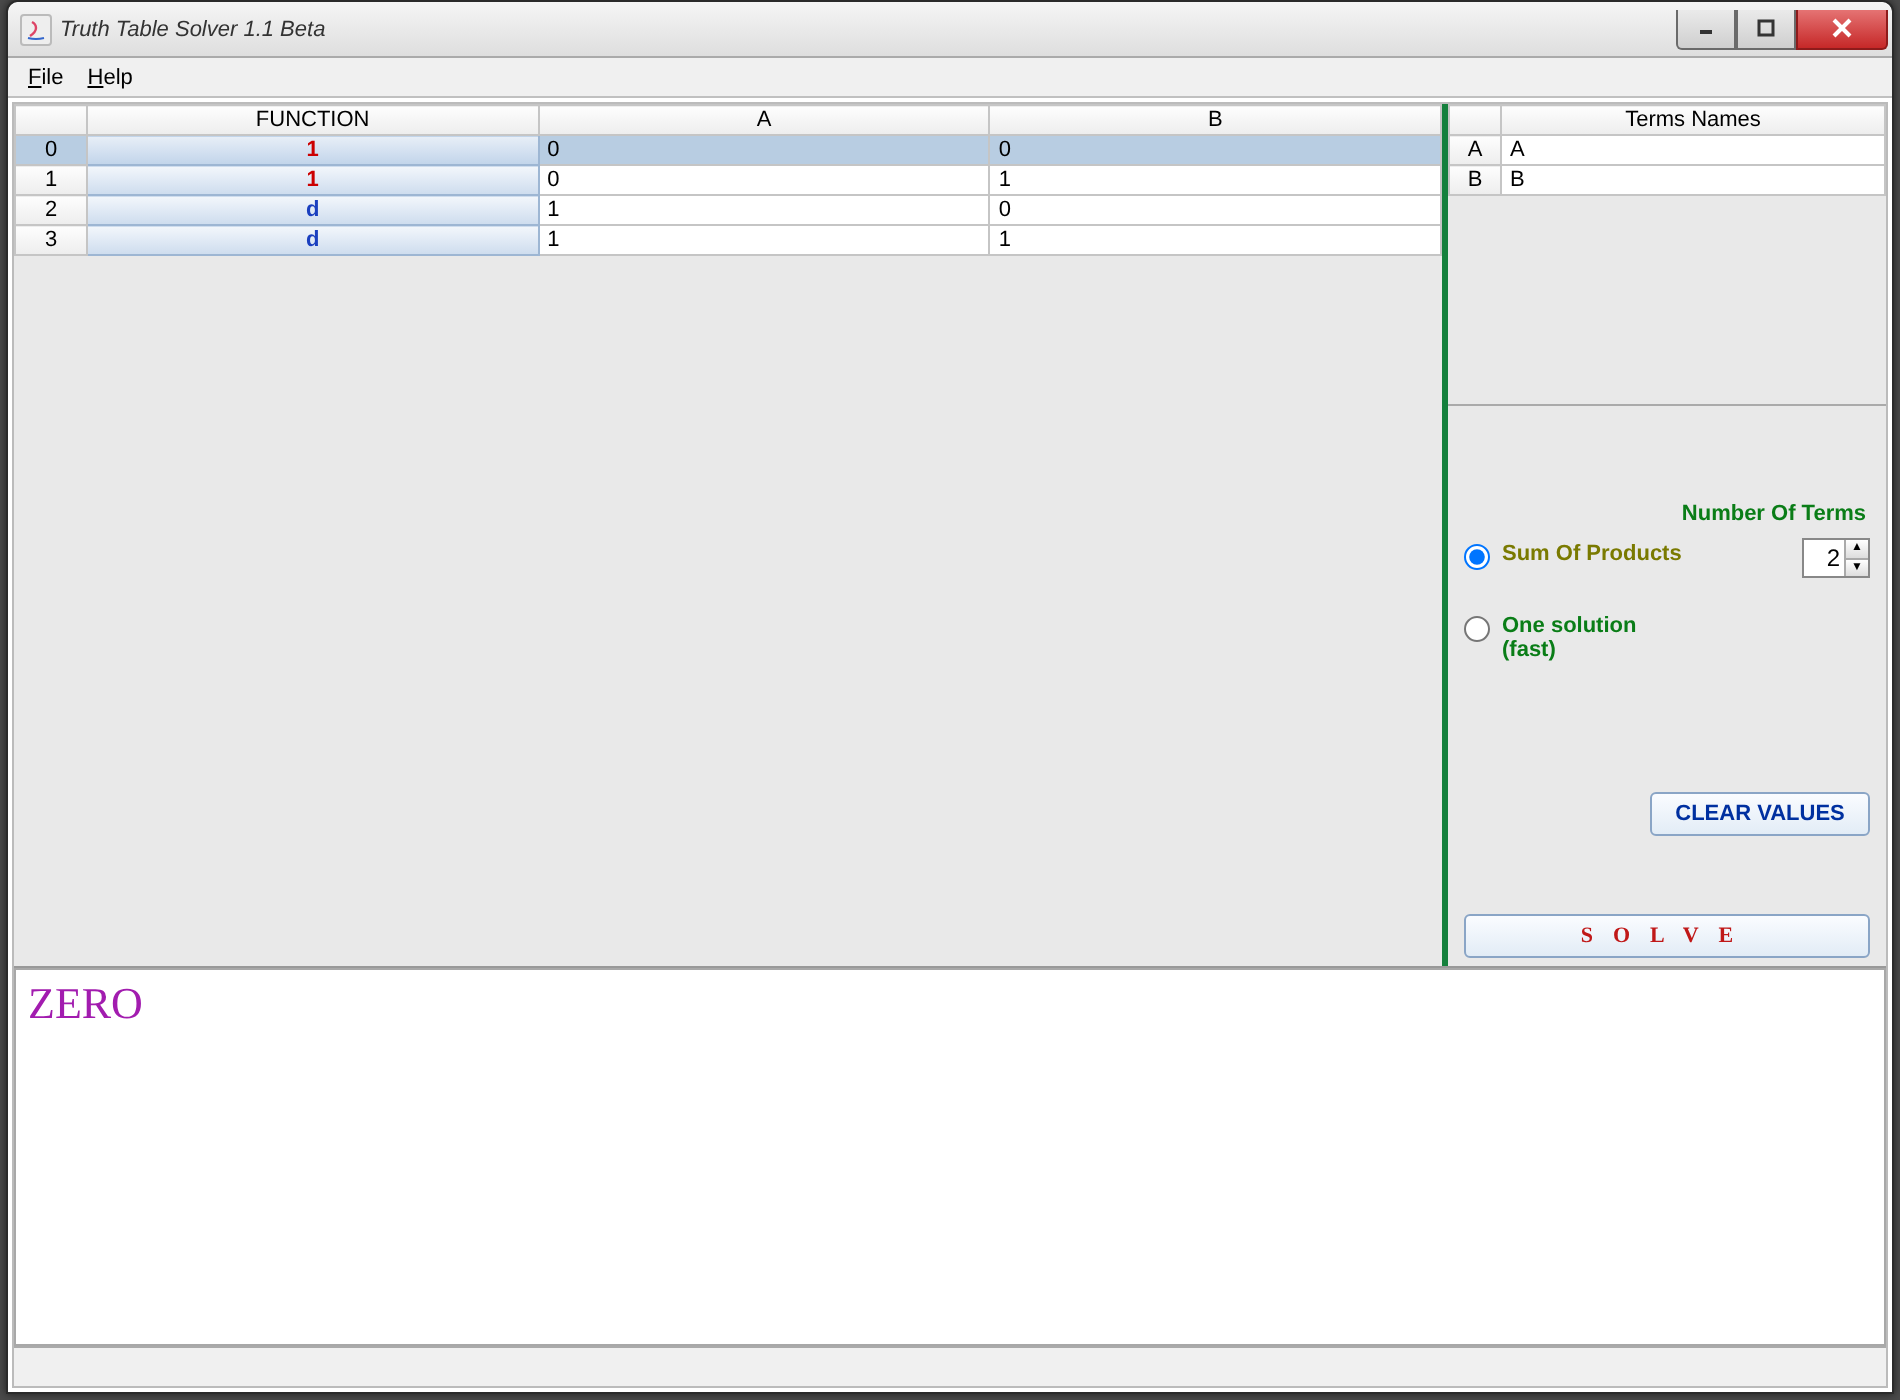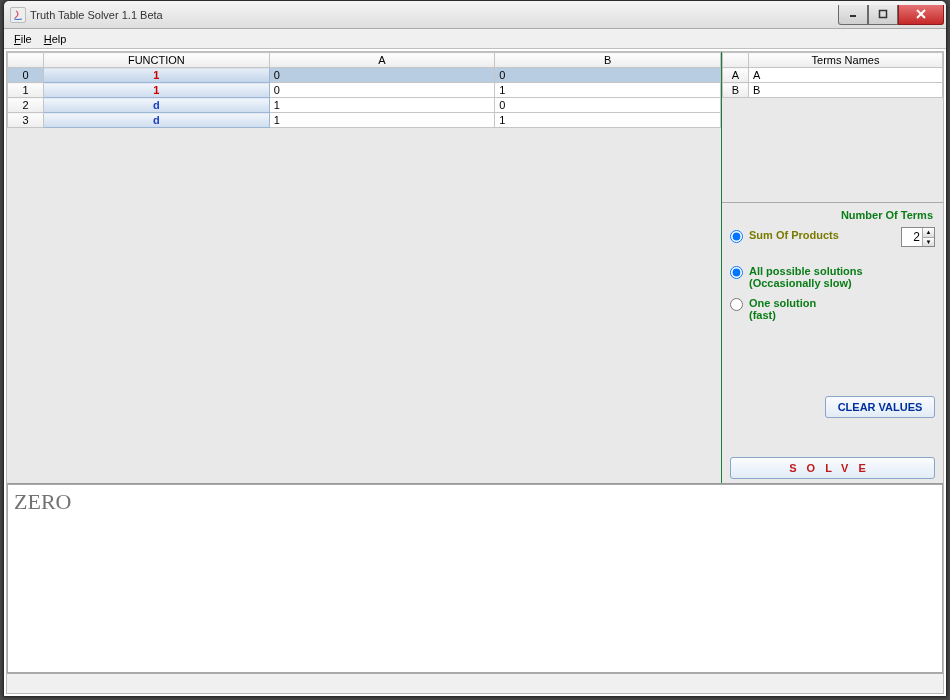--- a/index.html
+++ b/index.html
@@ -23,20 +23,21 @@
     flex-direction: column;
   }
   .titlebar {
     height: 28px;
     background: linear-gradient(#f5f5f5, #dedede);
     border-bottom: 1px solid #aaa;
     border-radius: 6px 6px 0 0;
     display: flex;
     align-items: center;
     padding: 0 0 0 6px;
+    font-style: italic;
   }
   .titlebar .icon {
     width: 16px; height: 16px;
     margin-right: 4px;
     background: #eee;
     border: 1px solid #bbb;
     border-radius: 2px;
     display: flex; align-items: center; justify-content: center;
   }
   .titlebar .title { flex: 1; color: #333; }
@@ -81,21 +82,21 @@
   }
   .leftpane {
     flex: 1;
     background: #f0abfc;
     overflow: hidden;
     display: flex;
     flex-direction: column;
   }
   .rightpane {
     width: 222px;
-    border-left: 1px solid #15803d;
+    border-left: 3px solid #15803d;
     display: flex;
     flex-direction: column;
     background: #e9e9e9;
   }
   
   table.tt {
     border-collapse: collapse;
     width: 100%;
     table-layout: fixed;
     background: #fff;
@@ -152,20 +153,21 @@
     flex: 1;
     border-top: 1px solid #aaa;
     padding: 6px 8px 4px 8px;
     display: flex;
     flex-direction: column;
     position: relative;
   }
   .numterms-row {
     display: flex; justify-content: flex-end; align-items: center;
     margin-bottom: 6px;
+    margin-top: 42px;
   }
   .numterms-label { color: #0a7d17; font-weight: bold; margin-right: 2px; }
   .spinner {
     width: 34px; height: 20px;
     border: 1px solid #888;
     display: flex;
     background:#fff;
   }
   .spinner input {
     width: 20px; border: none; text-align: right; font-size: 12px; padding: 0 2px;
@@ -189,31 +191,31 @@
     color: #0030a0;
     font-weight: bold;
     font-size: 11px;
     cursor: default;
     display:flex; align-items:center; justify-content:center;
     margin-top: 4px;
   }
   .btn.clear { align-self: flex-end; width: 110px; }
   .btn.solve {
     width: 100%; color: #c01818;
-    letter-spacing: 10px; font-family: Liberation Sans, sans-serif; margin-top: 39px;
+    letter-spacing: 10px; font-family: Liberation Serif, serif; margin-top: 39px;
   }
   .output {
     flex: 1;
     background: #fff;
     border: 1px solid #a8a8a8;
     margin: 0;
     padding: 4px 6px;
     font-family: "Times New Roman", serif;
     font-size: 22px;
-    color: #737373;
+    color: #a21caf;
   }
   .statusbar {
     height: 20px;
     border-top: 1px solid #aaa;
     background: #f0f0f0;
   }
 </style>
 </head>
 <body>
 
@@ -332,25 +334,20 @@
           </div>
 
           <div class="radio-row" style="margin-top:-18px;">
             <input type="radio" checked="" style="">
             <label class="olive">Sum Of Products</label>
           </div>
 
           <div class="spacer"></div>
 
           <div class="radio-row">
-            <input type="radio" checked="" style="">
-            <label class="green" style="white-space:pre-line;">All possible solutions
-(Occasionally slow)</label>
-          </div>
-          <div class="radio-row">
             <input type="radio" style="">
             <label class="green" style="white-space:pre-line;">One solution
 (fast)</label>
           </div>
 
           <div style="flex:1"></div>
 
           <div class="btn clear">CLEAR VALUES</div>
           <div class="btn solve">SOLVE</div>
         </div>

